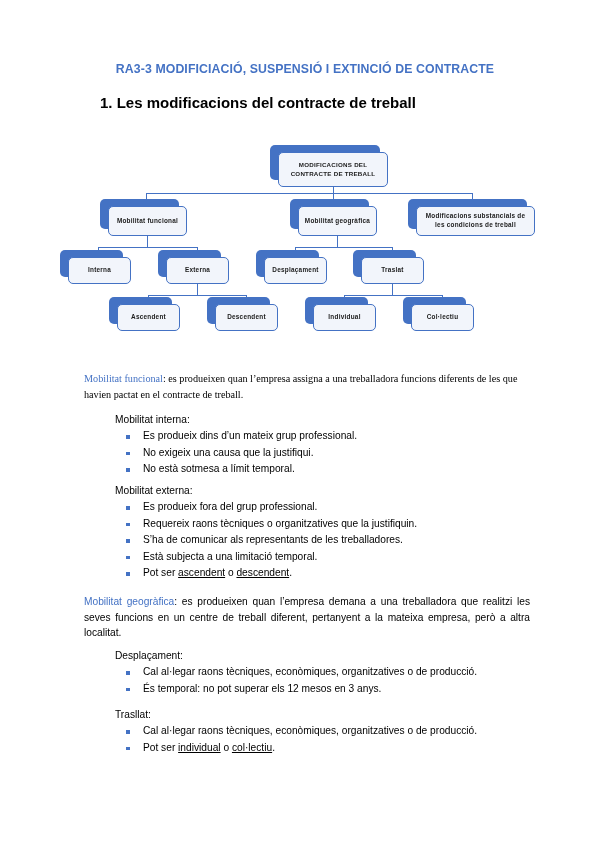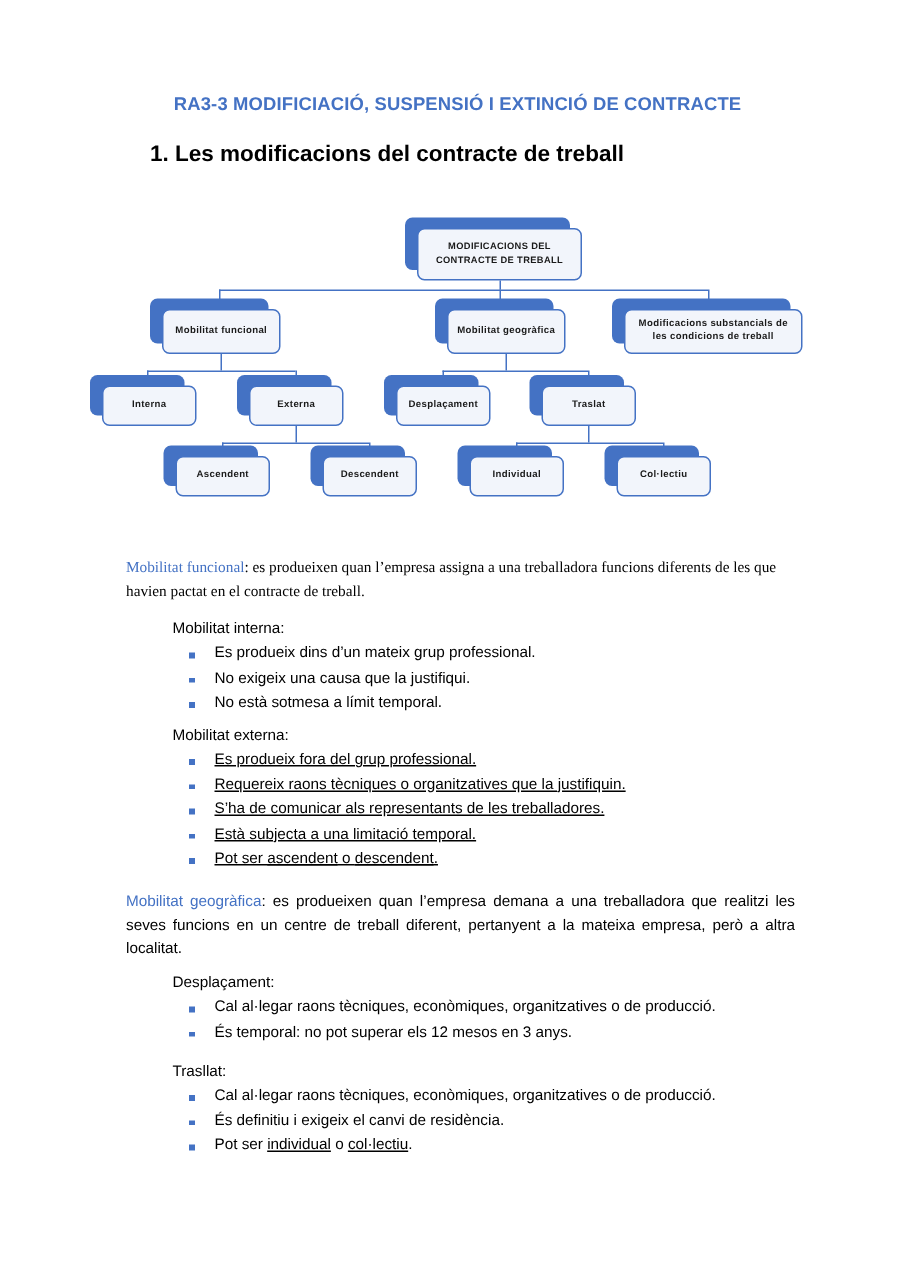--- a/index.html
+++ b/index.html
@@ -267,21 +267,21 @@
   <div class="subhead" style="left:115px; top:414px;">Mobilitat interna:</div>
 
   <ul class="bl" style="left:115px; top:428px; width:420px;">
     <li>Es produeix dins d’un mateix grup professional.</li>
     <li>No exigeix una causa que la justifiqui.</li>
     <li>No està sotmesa a límit temporal.</li>
   </ul>
 
   <div class="subhead" style="left:115px; top:485px;">Mobilitat externa:</div>
 
-  <ul class="bl" style="left:115px; top:499px; width:420px;text-decoration:underline;">
+  <ul class="bl" style="left:115px; top:499px; width:420px;">
     <li>Es produeix fora del grup professional.</li>
     <li>Requereix raons tècniques o organitzatives que la justifiquin.</li>
     <li>S’ha de comunicar als representants de les treballadores.</li>
     <li>Està subjecta a una limitació temporal.</li>
     <li><span>Pot ser </span><span class="u">ascendent</span><span> o </span><span class="u">descendent</span><span>.</span></li>
   </ul>
 
   <div class="para justify" style="left:84px; top:594px; width:446px;">
     <span class="lead">Mobilitat geogràfica</span><span>: es produeixen quan l’empresa demana a una treballadora que realitzi les seves funcions en un centre de treball diferent, pertanyent a la mateixa empresa, però a altra localitat.</span>
   </div>
@@ -290,17 +290,16 @@
 
   <ul class="bl" style="left:115px; top:664px; width:420px;">
     <li>Cal al·legar raons tècniques, econòmiques, organitzatives o de producció.</li>
     <li>És temporal: no pot superar els 12 mesos en 3 anys.</li>
   </ul>
 
   <div class="subhead" style="left:115px; top:709px;">Trasllat:</div>
 
   <ul class="bl" style="left:115px; top:723px; width:420px;">
     <li>Cal al·legar raons tècniques, econòmiques, organitzatives o de producció.</li>
-    <li>És definitiu i exigeix el canvi de residència.</li>
     <li><span>Pot ser </span><span class="u">individual</span><span> o </span><span class="u">col·lectiu</span><span>.</span></li>
   </ul>
 
 </div>
 
 </body></html>

